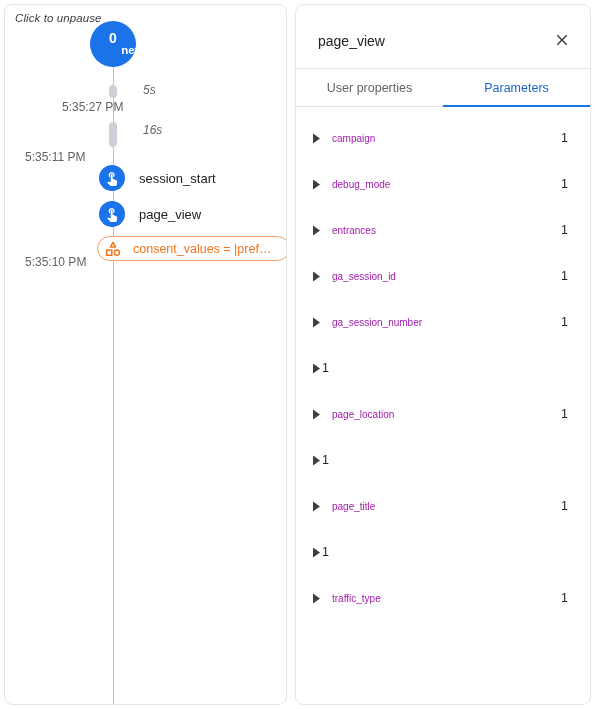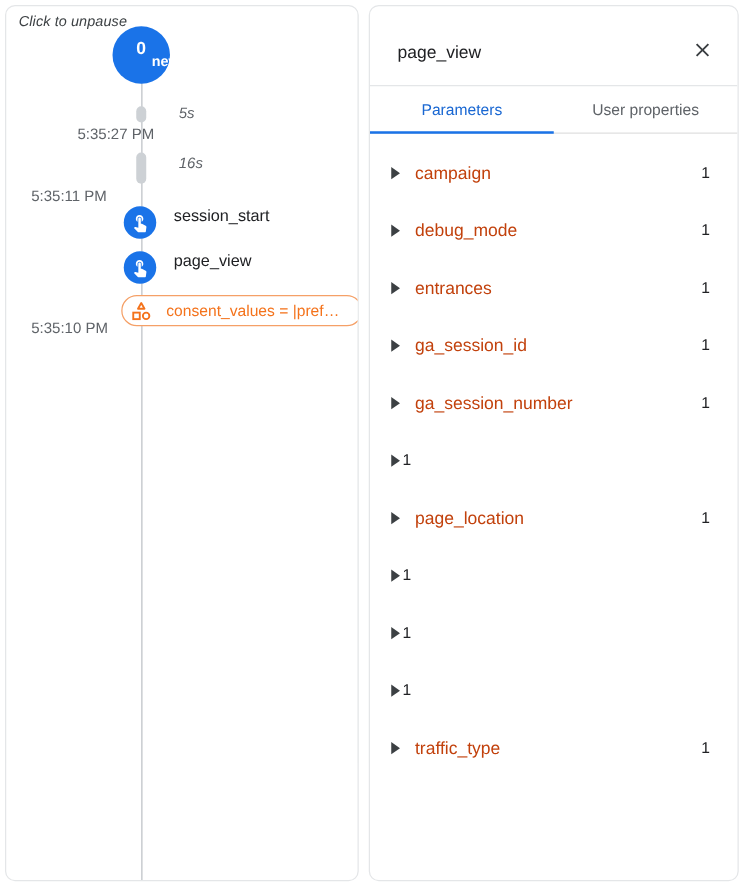--- a/index.html
+++ b/index.html
@@ -117,20 +117,21 @@
   .ts-1 { top: 95px; margin-left: 37px; }
   .ts-2 { top: 145px; }
   .ts-3 { top: 250px; }
 
   
   .event-row {
     position: absolute;
     left: 94px;
     height: 26px;
     display: flex;
+    align-items: center;
   }
   .ev-session-start { top: 160px; }
   .ev-page-view     { top: 196px; }
 
   .event-icon {
     width: 26px;
     height: 26px;
     border-radius: 50%;
     background: #1a73e8;
     display: flex;
@@ -270,22 +271,22 @@
     width: 12px;
     height: 12px;
     flex: 0 0 auto;
     display: flex;
     align-items: center;
     justify-content: center;
   }
   .expander svg { display: block; }
   .param-name {
     margin-left: 10px;
-    font-size: 14px;
-    color: #c2410c;
+    font-size: 10px;
+    color: #a21caf;
     white-space: nowrap;
     flex: 1 1 auto;
   }
   .param-count {
     font-size: 12.5px;
     color: #202124;
     text-align: right;
     flex: 0 0 auto;
   }
 </style>
@@ -351,26 +352,26 @@
     <div class="detail-header">
       <div class="detail-title">page_view</div>
       <div class="close-btn">
         <svg width="18" height="18" viewBox="0 0 24 24" aria-hidden="true">
           <path d="M19 6.41 17.59 5 12 10.59 6.41 5 5 6.41 10.59 12 5 17.59 6.41 19 12 13.41 17.59 19 19 17.59 13.41 12z" fill="#3c4043"></path>
         </svg>
       </div>
     </div>
 
     <div class="tabs">
+      <div class="tab">
+        <span>User properties</span>
+      </div>
       <div class="tab active">
         <span>Parameters</span>
       </div>
-      <div class="tab">
-        <span>User properties</span>
-      </div>
     </div>
 
     <div class="param-list">
 
       <div class="param-row">
         <span class="expander">
           <svg width="9" height="11" viewBox="0 0 9 11" aria-hidden="true">
               <path d="M1 0.6 L8 5.5 L1 10.4 Z" fill="#3c4043"></path>
             </svg>
         </span>
@@ -445,20 +446,21 @@
         </span>
         <span class="param-count">1</span>
       </div>
 
       <div class="param-row">
         <span class="expander">
           <svg width="9" height="11" viewBox="0 0 9 11" aria-hidden="true">
               <path d="M1 0.6 L8 5.5 L1 10.4 Z" fill="#3c4043"></path>
             </svg>
         </span>
+        <span class="param-name">page_title</span>
         <span class="param-count">1</span>
       </div>
 
       <div class="param-row">
         <span class="expander">
           <svg width="9" height="11" viewBox="0 0 9 11" aria-hidden="true">
               <path d="M1 0.6 L8 5.5 L1 10.4 Z" fill="#3c4043"></path>
             </svg>
         </span>
         <span class="param-count">1</span>

